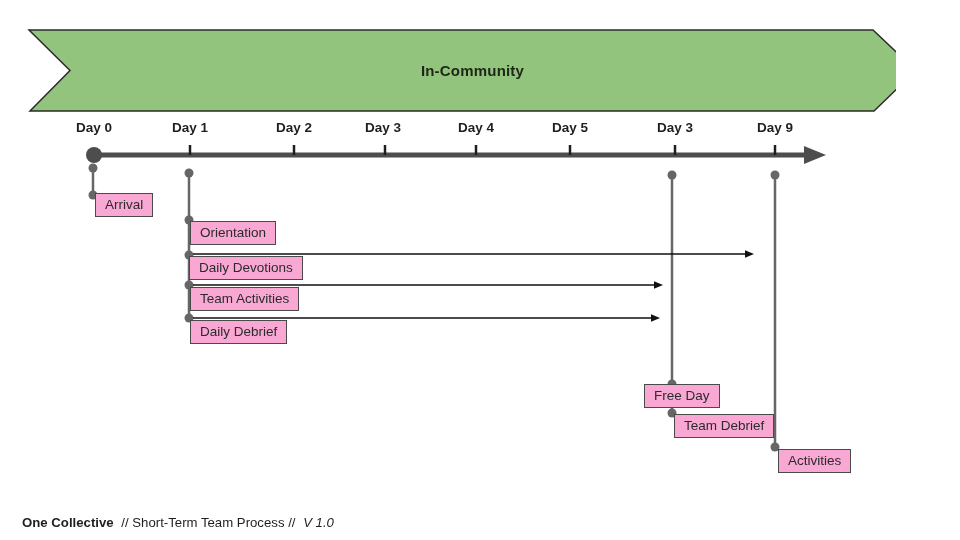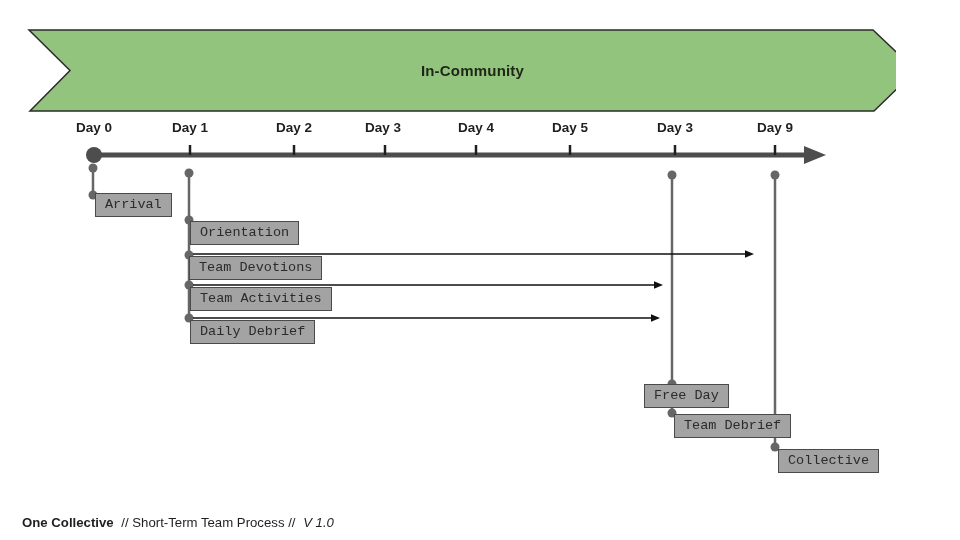--- a/index.html
+++ b/index.html
@@ -11,24 +11,23 @@
   .layer{position:absolute;left:0;top:0;width:960px;height:540px;}
   .banner-title{
     position:absolute;left:29px;top:55px;width:887px;text-align:center;
     font-size:15px;font-weight:bold;color:#1e2617;letter-spacing:.2px;
   }
   .day-label{
     position:absolute;top:113px;transform:translateX(-50%);
     font-size:13.5px;font-weight:bold;color:#1f1f1f;white-space:nowrap;
   }
   .event-box{
-    position:absolute;background:#a3a3a3;border:1px solid #4a4a4a;
+    position:absolute;background:#f9a8d4;border:1px solid #4a4a4a;
     padding:2px 9px 3px;font-size:13.5px;line-height:17px;color:#2b2b2b;
     white-space:nowrap;
-    font-family:Liberation Mono, monospace;
   }
   .footer{
     position:absolute;left:22px;top:508px;font-size:13.2px;color:#1f1f1f;white-space:nowrap;
   }
   .footer .brand{font-weight:bold;}
   .footer .mid{margin:0 4px;}
   .footer .ver{font-style:italic;text-align:right;}
 </style>
 </head>
 <body>
@@ -101,26 +100,26 @@
   <div class="day-label" style="left:190px">Day 1</div>
   <div class="day-label" style="left:294px">Day 2</div>
   <div class="day-label" style="left:383px">Day 3</div>
   <div class="day-label" style="left:476px">Day 4</div>
   <div class="day-label" style="left:570px">Day 5</div>
   <div class="day-label" style="left:675px">Day 3</div>
   <div class="day-label" style="left:775px">Day 9</div>
 
   <div class="event-box" style="left:95px;top:186px">Arrival</div>
   <div class="event-box" style="left:190px;top:214px">Orientation</div>
-  <div class="event-box" style="left:189px;top:249px">Team Devotions</div>
+  <div class="event-box" style="left:189px;top:249px">Daily Devotions</div>
   <div class="event-box" style="left:190px;top:313px">Daily Debrief</div>
   <div class="event-box" style="left:190px;top:280px">Team Activities</div>
   <div class="event-box" style="left:644px;top:377px">Free Day</div>
   <div class="event-box" style="left:674px;top:407px">Team Debrief</div>
-  <div class="event-box" style="left:778px;top:442px">Collective</div>
+  <div class="event-box" style="left:778px;top:442px">Activities</div>
 
   <div class="footer">
     <span class="brand">One Collective</span>
     <span class="mid">// Short-Term Team Process //</span>
     <span class="ver">V 1.0</span>
   </div>
 
 </div>
 
 </body></html>

